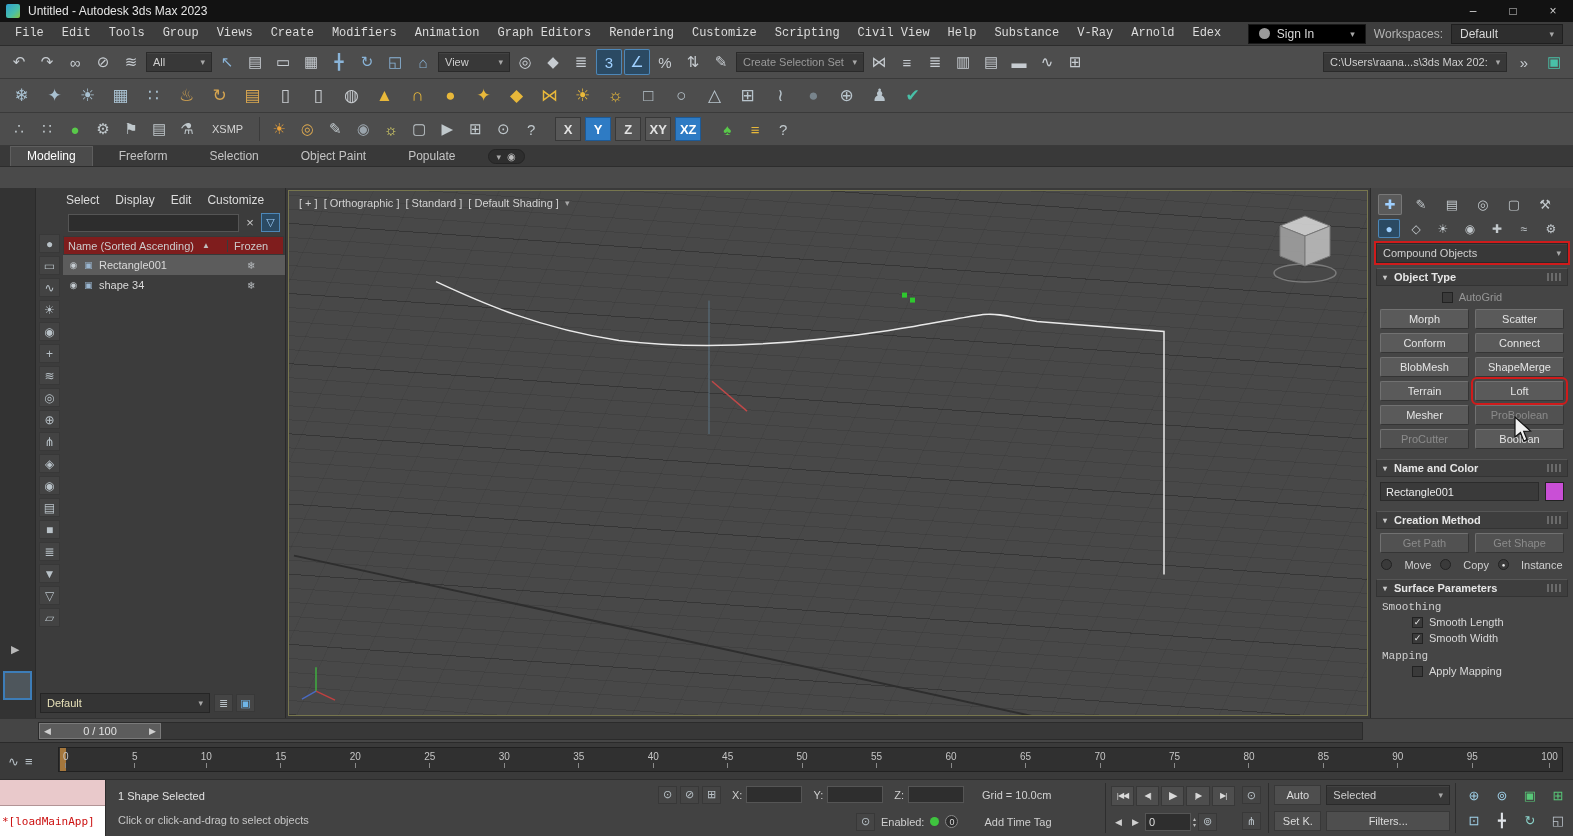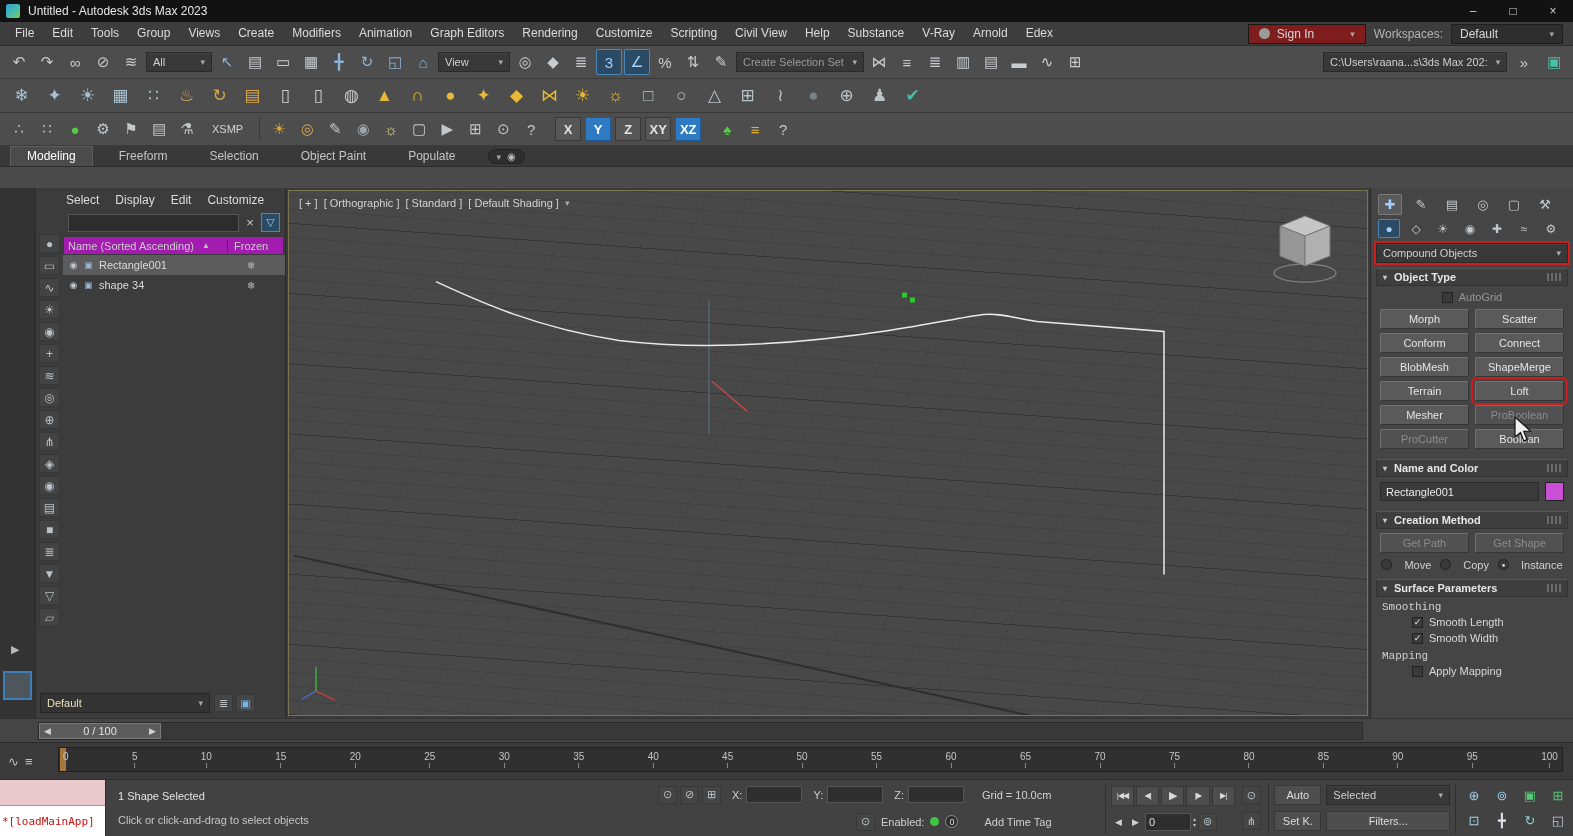--- a/index.html
+++ b/index.html
@@ -9,24 +9,24 @@
 
   
   .titlebar { position:absolute; top:0; left:0; right:0; height:22px; background:#121212; display:flex; align-items:center; padding-left:6px; gap:8px; }
   .app-icon { width:14px; height:14px; border-radius:2px; background:linear-gradient(135deg,#2f9fd0 0%,#49c0a8 60%,#8ac540 100%); }
   .wtitle { font-size:12px; color:#e6e6e6; }
   .win-controls { margin-left:auto; display:flex; }
   .winbtn { width:40px; height:22px; text-align:center; line-height:22px; color:#cfcfcf; font-size:12px; }
 
   
   .menubar { position:absolute; top:22px; left:0; right:0; height:24px; background:#3d3d3d; display:flex; align-items:center; padding:0 6px; border-bottom:1px solid #2c2c2c; }
-  .menu-items { display:flex; }
+  .menu-items { display:flex;font-family:Liberation Mono, monospace; }
   .menu-item { padding:0 9px; line-height:23px; color:#dcdcdc; font-size:12px; white-space:nowrap; }
   .menubar-right { margin-left:auto; display:flex; align-items:center; gap:8px; padding-right:4px; }
-  .signin { display:flex; align-items:center; gap:7px; background:#7f1d1d; border:1px solid #191919; padding:2px 10px; min-width:118px; color:#d8d8d8; }
+  .signin { display:flex; align-items:center; gap:7px; background:#000000; border:1px solid #191919; padding:2px 10px; min-width:118px; color:#d8d8d8; }
   .user-icon { width:11px; height:11px; border-radius:50%; background:#9a9a9a; }
   .ws-label { color:#b4b4b4; font-size:12px; }
   .ws-select { background:#2e2e2e; border:1px solid #1f1f1f; padding:2px 8px; display:flex; align-items:center; gap:16px; min-width:112px; color:#d8d8d8; }
   .caret { font-size:9px; color:#a8a8a8; }
 
   
   .toolbar { position:absolute; left:0; right:0; display:flex; align-items:center; background:#4d4d4d; border-bottom:1px solid #3a3a3a; padding:0 6px; gap:2px; }
   #tb1 { top:46px; height:33px; }
   #tb2 { top:79px; height:34px; }
   #tb3 { top:113px; height:33px; }
@@ -60,21 +60,21 @@
   .ex-menu { display:flex; padding:4px 4px 2px 22px; }
   .ex-menu .menu-item { padding:0 8px; line-height:16px; font-size:12px; }
   .ex-body { display:flex; flex:1; min-height:0; }
   .ex-strip { width:27px; display:flex; flex-direction:column; align-items:center; padding-top:24px; gap:3px; flex:none; }
   .sicon { width:21px; height:19px; display:flex; align-items:center; justify-content:center; font-size:12px; color:#b9c2c8; background:#434343; border:1px solid #383838; }
   .ex-content { flex:1; display:flex; flex-direction:column; min-width:0; }
   .ex-search { display:flex; align-items:center; gap:4px; padding:3px 5px; }
   .ex-search input { flex:1; min-width:0; background:#2d2d2d; border:1px solid #555; height:18px; color:#ddd; padding:0 4px; font-size:11px; }
   .ex-clear { color:#c8c8c8; font-size:13px; width:14px; text-align:center; }
   .ex-funnel { width:19px; height:19px; flex:none; background:#2b4a63; box-shadow:inset 0 0 0 1px #4d87b8; color:#9fd0ff; display:flex; align-items:center; justify-content:center; font-size:11px; }
-  .ex-header { display:flex; background:#a21caf; border:1px solid #383838; height:19px; align-items:center; font-size:11px; color:#cccccc; padding-left:4px; margin:1px 1px 0 0; }
+  .ex-header { display:flex; background:#7f1d1d; border:1px solid #383838; height:19px; align-items:center; font-size:11px; color:#cccccc; padding-left:4px; margin:1px 1px 0 0; }
   .hname { flex:1; display:flex; gap:8px; align-items:center; min-width:0; white-space:nowrap; overflow:hidden; }
   .hsort { font-size:8px; color:#c0c0c0; }
   .hfrozen { width:56px; border-left:1px solid #3a3a3a; padding-left:6px; flex:none; }
   .ex-rows { flex:1; }
   .ex-row { display:flex; align-items:center; height:20px; font-size:11px; color:#dadada; padding-left:3px; }
   .ex-row.selected { background:#5c5c5c; }
   .ex-eye { width:15px; text-align:center; font-size:9px; color:#c4cbd0; }
   .ex-obj { width:15px; text-align:center; font-size:9px; color:#9ab6d0; }
   .ex-name { flex:1; padding-left:3px; white-space:nowrap; overflow:hidden; }
   .ex-frozen { width:50px; text-align:left; padding-left:12px; color:#b6babd; font-size:10px; flex:none; }

